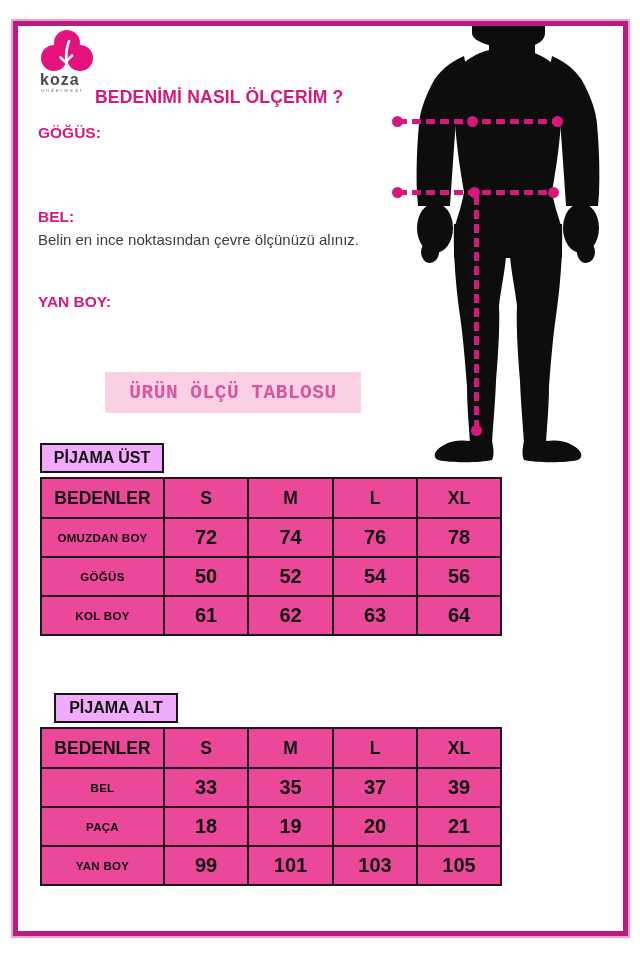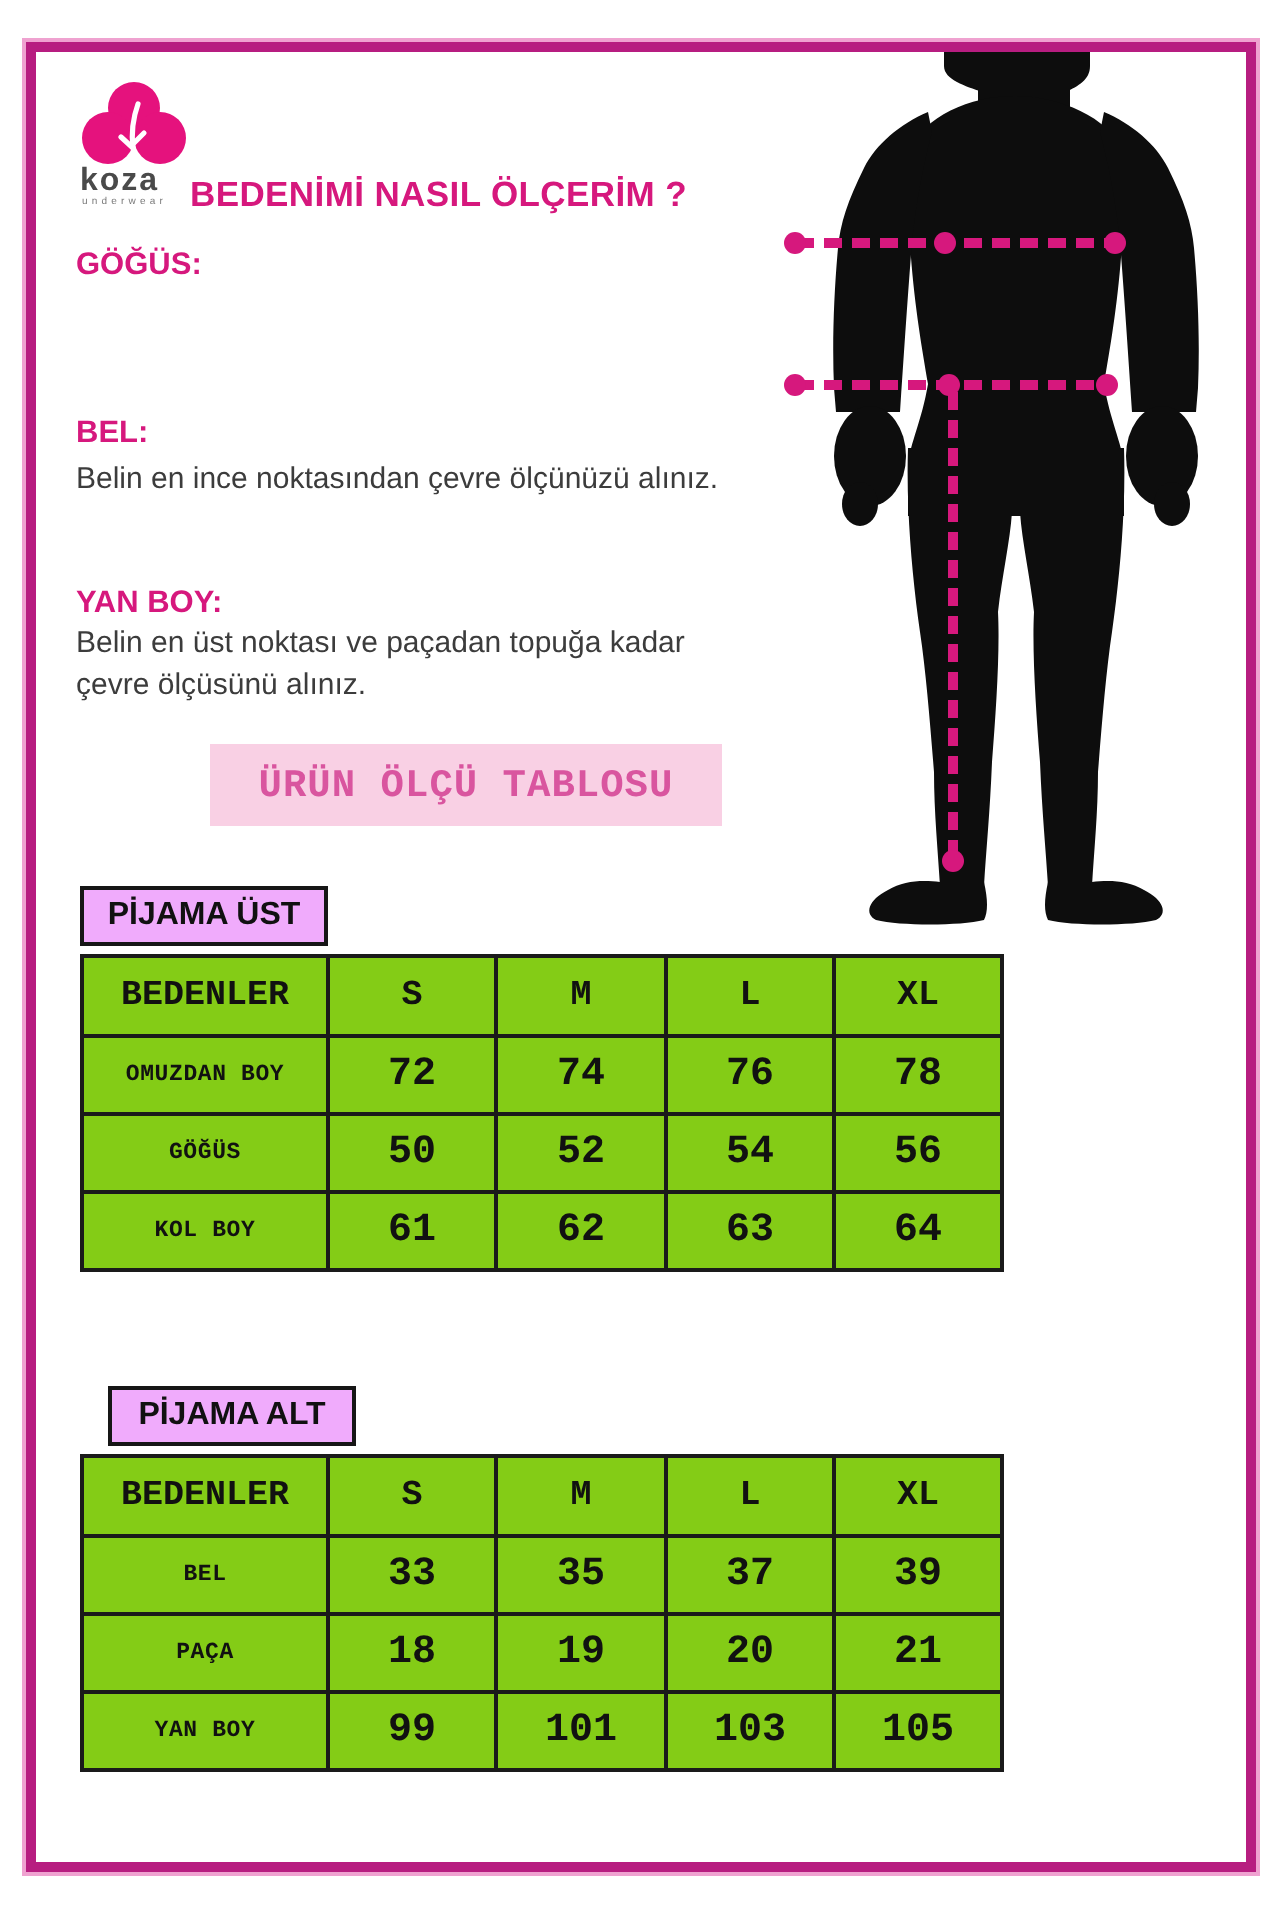--- a/index.html
+++ b/index.html
@@ -12,21 +12,21 @@
     --table-border:#1a1a1a;
     --silhouette:#0d0d0d;
   }
   *{margin:0;padding:0;box-sizing:border-box;}
   html,body{background:#ffffff;}
   body{font-family:"Liberation Sans","DejaVu Sans",sans-serif;}
   .page{position:relative;width:640px;height:960px;background:#fff;overflow:hidden;}
   .frame{position:absolute;left:13px;top:21px;width:615px;height:915px;
          border:5px solid var(--frame);box-shadow:0 0 0 2px var(--frame-light);}
   
-  .logo{position:absolute;left:40px;top:41px;width:64px;height:68px;}
+  .logo{position:absolute;left:40px;top:30px;width:64px;height:68px;}
   .logo svg{display:block;}
   .logo-name{position:absolute;left:0;top:42px;font-size:16px;font-weight:700;
              color:#4a4a4a;letter-spacing:1px;line-height:1;}
   .logo-sub{position:absolute;left:1px;top:58px;font-size:5px;color:#7a7a7a;
             letter-spacing:2.1px;line-height:1;}
   
   .title{position:absolute;left:95px;top:87px;font-size:17.5px;font-weight:700;
          color:var(--accent);letter-spacing:.2px;white-space:nowrap;}
   .sec-label{position:absolute;left:38px;font-size:15.5px;font-weight:700;color:var(--accent);}
   .sec-text{position:absolute;left:38px;font-size:15px;color:var(--text-dark);line-height:1.4;}
@@ -44,21 +44,21 @@
   .dash-v{position:absolute;width:5px;
           background:repeating-linear-gradient(to bottom,var(--accent) 0 9px,transparent 9px 14px);}
   .dot{position:absolute;width:11px;height:11px;border-radius:50%;background:var(--accent);}
   
   .tbl-label{position:absolute;width:124px;height:30px;border:2px solid #161616;
              display:flex;align-items:center;justify-content:center;
              font-size:16px;font-weight:700;color:#111;white-space:nowrap;background:#f0abfc;}
   .tl1{left:40px;top:443px;} .tl2{left:54px;top:693px;}
   
   table.size{position:absolute;left:40px;border-collapse:collapse;table-layout:fixed;
-             width:460px;background:#84cc16;font-family:Liberation Mono, monospace;}
+             width:460px;background:#ec4899;}
   .t1{top:477px;} .t2{top:727px;}
   table.size th,table.size td{border:2px solid var(--table-border);text-align:center;
              vertical-align:middle;color:#111;padding:0;}
   table.size th{height:40px;font-size:17.5px;font-weight:700;}
   table.size td{height:39px;font-size:20px;font-weight:700;}
   table.size td.lbl{font-size:11.5px;letter-spacing:.3px;font-weight:700;border-radius:11px;}
   col.c0{width:123px;} col.c1{width:84px;} col.c2{width:85px;} col.c3{width:84px;} col.c4{width:84px;}
 </style>
 </head>
 <body>
@@ -84,21 +84,20 @@
   </div>
 
   <div class="title">BEDENİMİ NASIL ÖLÇERİM ?</div>
 
   <div class="sec-label s1l">GÖĞÜS:</div>
 
   <div class="sec-label s2l">BEL:</div>
   <div class="sec-text s2t">Belin en ince noktasından çevre ölçünüzü alınız.</div>
 
   <div class="sec-label s3l">YAN BOY:</div>
-  <div class="sec-text s3t">Belin en üst noktası ve paçadan topuğa kadar çevre ölçüsünü alınız.</div>
 
   <div class="banner">ÜRÜN ÖLÇÜ TABLOSU</div>
 
   <div class="figure">
     <svg width="215" height="440" viewBox="0 0 215 440">
       <g fill="#0d0d0d">
 
         <path d="M62,0 L135,0 L135,7 C135,14 129,17 123,20 L81,20 C73,17 62,14 62,7 Z"></path>
         <rect x="79" y="14" width="46" height="18"></rect>
 

